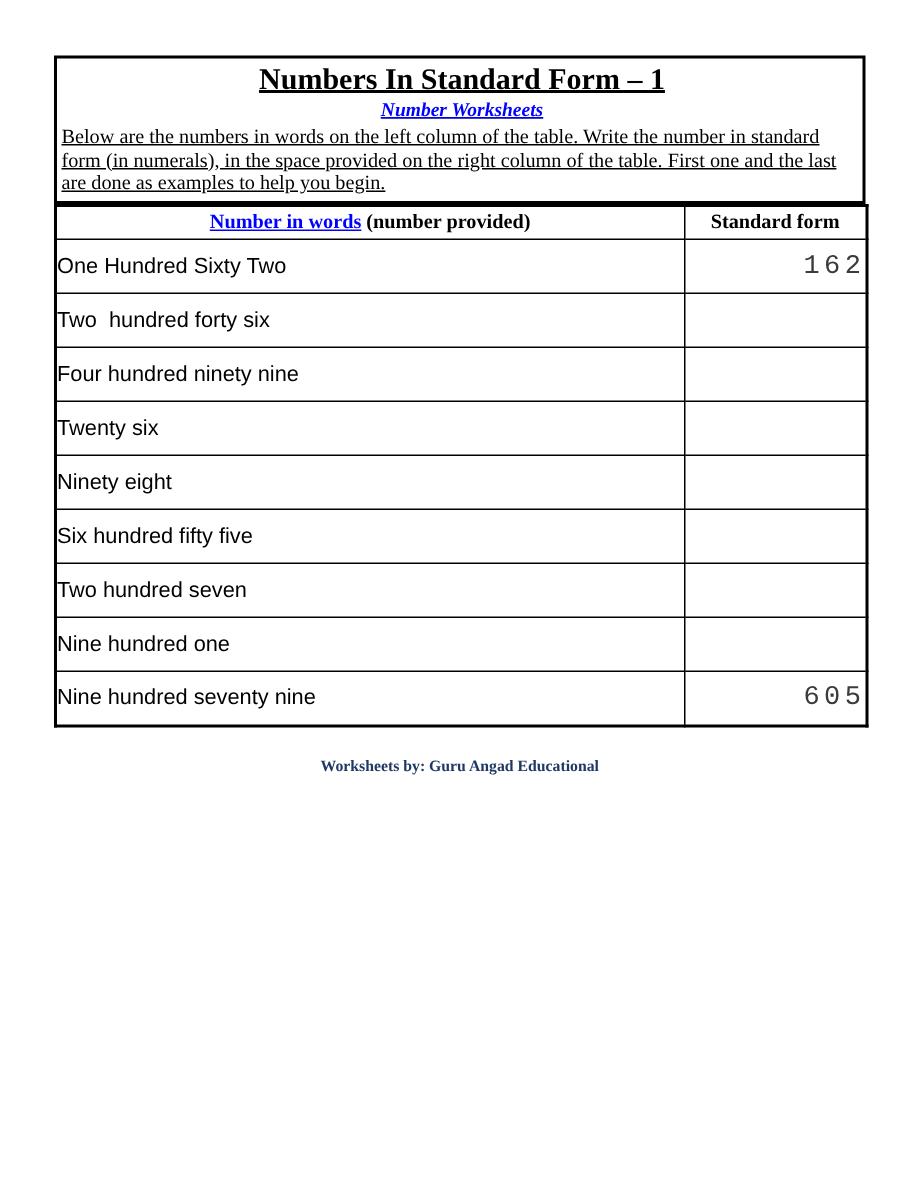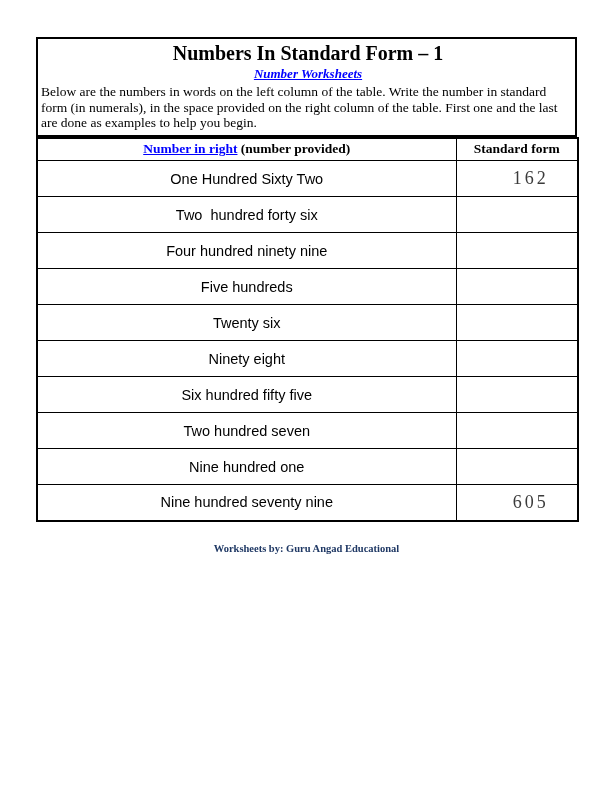--- a/index.html
+++ b/index.html
@@ -14,20 +14,21 @@
   .page {
     position: absolute;
     left: 36px; top: 37px;
     width: 541px;
   }
 
   
   .header-box {
     border: 2px solid #000000;
     padding: 2px 0 4px 3px;
+    text-decoration: underline;
   }
   .title {
     font-size: 20px;
     font-weight: bold;
     text-align: center;
     line-height: 24px;
   }
   .subtitle {
     text-align: center;
     line-height: 16px;
@@ -75,30 +76,29 @@
   }
   th.standard-header {
     font-size: 13.5px;
     font-weight: bold;
     vertical-align: middle;
   }
   td.words-cell {
     height: 36px;
     font-family: "Liberation Sans", sans-serif;
     font-size: 14.5px;
-    text-align: center;
     vertical-align: middle;
     white-space: pre-wrap;
   }
   td.answer-cell {
-    font-family: Liberation Serif, serif;
+    font-family: Liberation Mono, monospace;
     font-size: 18px;
     letter-spacing: 3px;
     color: #3b3b3b;
-    text-align: center;
+    text-align: right;
     vertical-align: middle;
     cursor: text;
     padding-left: 28px;
   }
 
   
   .footer {
     margin-top: 21px;
     text-align: center;
     font-size: 10.5px;
@@ -119,39 +119,35 @@
     <div class="instructions">Below are the numbers in words on the left column of the table. Write the number in standard form (in numerals), in the space provided on the right column of the table. First one and the last are done as examples to help you begin.</div>
   </div>
 
   <table class="numbers">
     <colgroup>
         <col class="words-col">
         <col class="answer-col">
       </colgroup>
     <thead>
       <tr>
-        <th class="words-header"><a>Number in right</a><span> (number provided)</span></th>
+        <th class="words-header"><a>Number in words</a><span> (number provided)</span></th>
         <th class="standard-header">Standard form</th>
       </tr>
     </thead>
     <tbody>
       <tr>
         <td class="words-cell">One Hundred Sixty Two</td>
         <td class="answer-cell">162</td>
       </tr>
       <tr>
         <td class="words-cell">Two  hundred forty six</td>
         <td class="answer-cell"></td>
       </tr>
       <tr>
         <td class="words-cell">Four hundred ninety nine</td>
-        <td class="answer-cell"></td>
-      </tr>
-      <tr>
-        <td class="words-cell">Five hundreds</td>
         <td class="answer-cell"></td>
       </tr>
       <tr>
         <td class="words-cell">Twenty six</td>
         <td class="answer-cell"></td>
       </tr>
       <tr>
         <td class="words-cell">Ninety eight</td>
         <td class="answer-cell"></td>
       </tr>

